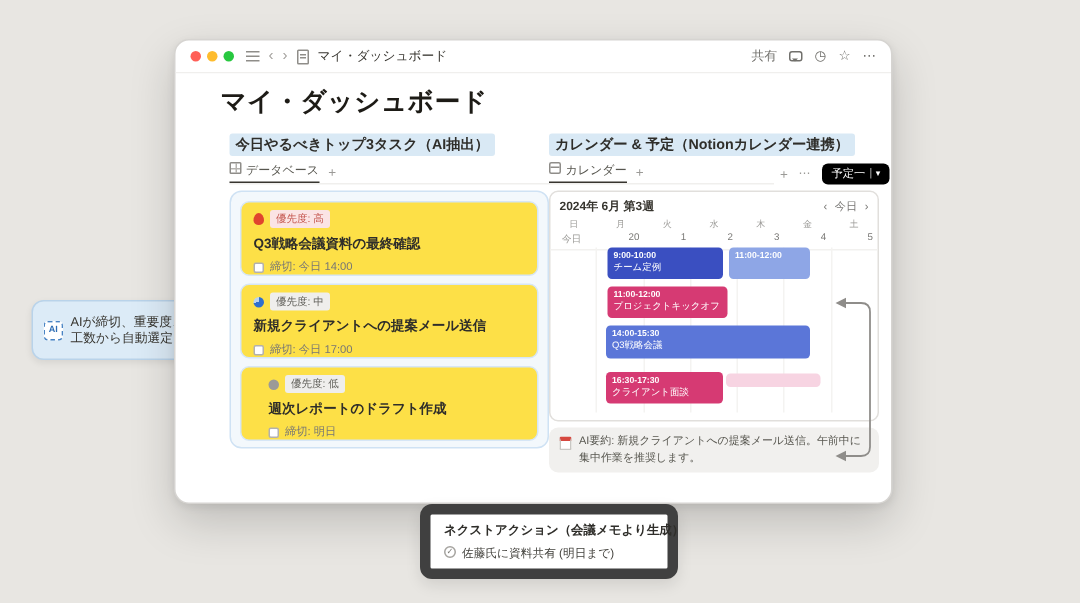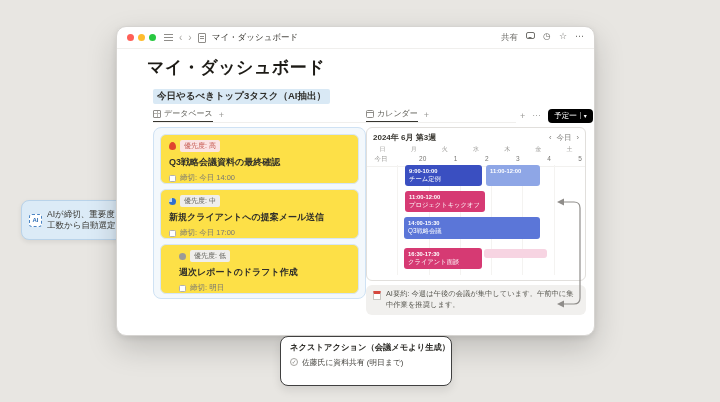--- a/index.html
+++ b/index.html
@@ -14,35 +14,35 @@
               gap:6px; padding:0 10px; border-bottom:1px solid #f0efed; border-radius:10px 10px 0 0; }
   .lights { display:flex; gap:4px; margin-right:2px; }
   .light { width:7px; height:7px; border-radius:50%; }
   .light.red{ background:#ff5f57; } .light.yellow{ background:#febc2e; } .light.green{ background:#28c840; }
   .hamburger { width:9px; height:7px; display:flex; flex-direction:column; justify-content:space-between; }
   .hamburger i { display:block; height:1px; background:#8f8d89; }
   .nav-ch { font-size:10px; color:#a5a39f; line-height:1; }
   .doc-icon { width:8px; height:10px; border:1px solid #8f8d89; border-radius:1px; position:relative; }
   .doc-icon::after{ content:""; position:absolute; left:1px; top:2px; right:1px; height:1px; background:#8f8d89; box-shadow:0 2px 0 #8f8d89; }
   .tb-title { font-size:8.5px; color:#37352f; }
-  .tb-right { margin-left:auto; display:flex; align-items:flex-start; gap:8px; color:#71706c; }
+  .tb-right { margin-left:auto; display:flex; align-items:center; gap:8px; color:#71706c; }
   .tb-share { font-size:8.5px; }
   .bubble-icon { width:9px; height:7px; border:1px solid #71706c; border-radius:2px; position:relative; }
   .bubble-icon::after { content:""; position:absolute; left:1px; bottom:-3px; width:0; height:0;
                         border:2px solid transparent; border-top-color:#71706c; }
   .glyph { font-size:9px; line-height:1; }
 
   .page-title { position:absolute; left:30px; top:29px; font-size:17px; font-weight:700; color:#1d1b16; letter-spacing:.5px; }
 
   
   .col-header { position:absolute; top:62px; font-size:9.5px; font-weight:700; color:#2f2e2a;
                 background:#d9e9f5; padding:1px 4px; border-radius:2px; white-space:nowrap; }
   .tabs { position:absolute; top:81px; height:15px; display:flex; align-items:center; gap:6px;
           font-size:8px; color:#787774; border-bottom:1px solid #f0efed; }
-  .tab-active { display:flex; align-items:center; gap:3px; padding-bottom:2px; border-bottom:1.5px solid #37352f; color:#57564f; }
+  .tab-active { display:flex; gap:3px; padding-bottom:2px; border-bottom:1.5px solid #37352f; color:#57564f; }
   .grid-icon { width:8px; height:8px; border:1px solid #8f8d89; border-radius:1px;
                background:linear-gradient(#b5b3af 0 0) center/100% 1px no-repeat,
                           linear-gradient(#b5b3af 0 0) center/1px 100% no-repeat; }
   .calicon { width:8px; height:8px; border:1px solid #8f8d89; border-radius:1.5px; position:relative; }
   .calicon::after{ content:""; position:absolute; left:0; right:0; top:1.5px; height:1px; background:#8f8d89; }
   .plus { font-size:9px; color:#9b9a97; }
 
   
   .task-wrap { position:absolute; left:36px; top:100px; width:213px; height:172px;
                background:#f3f8fc; border:1px solid #cfe2f4; border-radius:8px; padding:6px; }
@@ -94,21 +94,21 @@
                 background:#f1f0ee; border-radius:6px; display:flex; gap:5px; padding:4px 7px; }
   .memo-icon { flex:0 0 auto; width:8px; height:9px; margin-top:2px; background:#fff;
                border:1px solid #c9c7c3; border-top:3px solid #d6483f; border-radius:1px; }
   .ai-summary-text { font-size:7.3px; color:#57564f; line-height:1.5; }
 
   
   .arrow-svg { position:absolute; }
 
   
   .next-card { position:absolute; left:280px; top:336px; width:172px; height:50px;
-               background:#fff; border:1px solid #404040; border-radius:8px;
+               background:#fff; border:7px solid #404040; border-radius:8px;
                box-shadow:0 4px 10px rgba(0,0,0,.10); padding:5px 9px; }
   .next-title { font-size:8.3px; font-weight:700; color:#2f2e2a; white-space:nowrap; }
   .next-item { display:flex; align-items:center; gap:4px; margin-top:3.5px; font-size:7.8px; color:#44433e; white-space:nowrap; }
   .check-circle { flex:0 0 auto; width:8px; height:8px; border:1px solid #a5a39f; border-radius:50%;
                   display:flex; align-items:center; justify-content:center; font-size:5.5px; color:#7d7b77; }
 
   
   .cal-toolbar-right { position:absolute; top:81px; height:15px; display:flex; align-items:center; gap:7px; }
   .more-dots { font-size:8px; color:#9b9a97; letter-spacing:1px; }
   .new-btn { display:flex; align-items:center; gap:3px; background:#000000; color:#fff;
@@ -198,20 +198,21 @@
           <span class="badge neutral">優先度: 低</span>
         </div>
         <div class="card-title">週次レポートのドラフト作成</div>
         <div class="card-row3">
           <span class="checkbox"></span>
           <span>締切: 明日</span>
         </div>
       </div>
     </div>
 
+    <div class="col-header" style="left:249px;">カレンダー &amp; 予定（Notionカレンダー連携）</div>
     <div class="tabs" style="left:249px; width:150px;">
       <span class="tab-active">
         <span class="calicon"></span>
         <span>カレンダー</span>
       </span>
       <span class="plus">+</span>
     </div>
     <div class="cal-toolbar-right" style="left:403px;">
       <span class="plus">+</span>
       <span class="more-dots">⋯</span>
@@ -276,21 +277,21 @@
       </div>
       <div class="event" style="left: 37px; top: 120px; width: 78px; height: 21px; background: rgb(214, 58, 115);">
         <div class="ev-time">16:30-17:30</div>
         <div class="ev-title">クライアント面談</div>
       </div>
       <div class="ev-ext" style="left: 117px; top: 121px; width: 63px; height: 9px; background: rgb(247, 212, 226);"></div>
     </div>
 
     <div class="ai-summary">
       <span class="memo-icon"></span>
-      <span class="ai-summary-text">AI要約: 今週は午後の会議が集中しています。午前中に集中作業を推奨します。</span>
+      <span class="ai-summary-text">AI要約: 新規クライアントへの提案メール送信。午前中に集中作業を推奨します。</span>
     </div>
 
     <svg class="arrow-svg" style="left:436px; top:166px;" width="32" height="120">
       <path d="M7,9 H21 Q27,9 27,15 V105 Q27,111 21,111 H7" fill="none" stroke="#8f8d8a" stroke-width="1.2"></path>
       <polygon points="4,9 11,5.5 11,12.5" fill="#8f8d8a"></polygon>
       <polygon points="4,111 11,107.5 11,114.5" fill="#8f8d8a"></polygon>
     </svg>
 
   </div>
 

